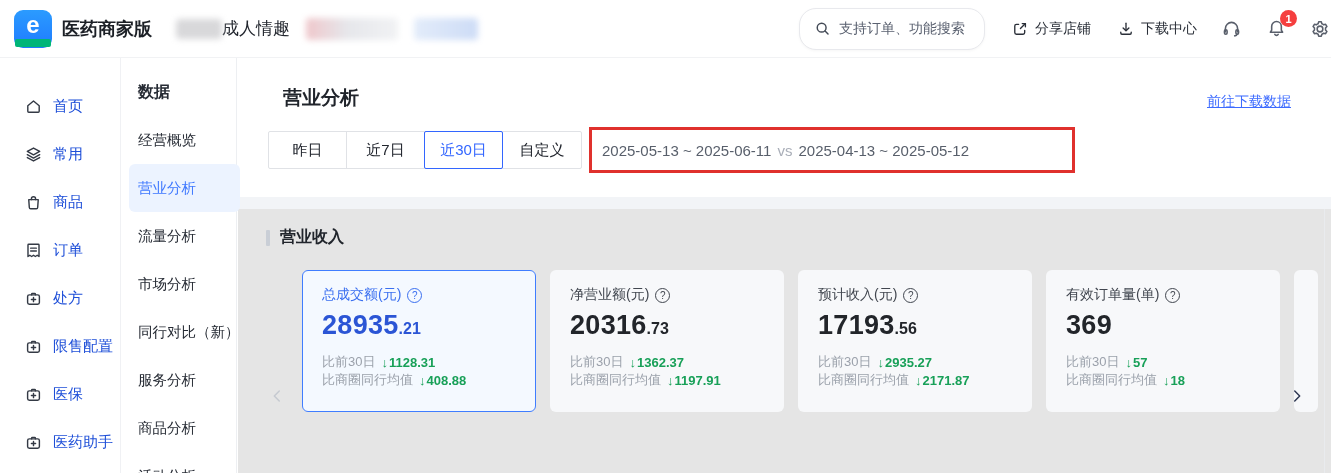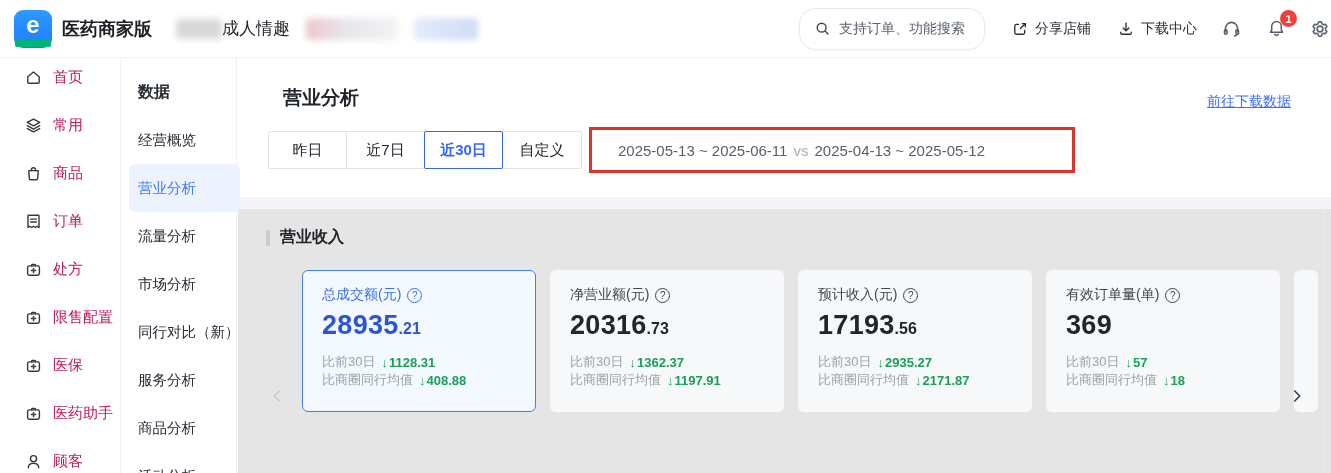--- a/index.html
+++ b/index.html
@@ -38,39 +38,39 @@
     color:#434a56;cursor:pointer;flex:none;}
   .search-pill .ph{font-size:14px;color:#5a6170;white-space:nowrap;}
   .hdr-btn{display:flex;align-items:center;gap:6px;font-size:14px;color:#2a2f38;margin-left:26px;cursor:pointer;white-space:nowrap;flex:none;}
   .icon-btn{margin-left:24px;color:#595f6b;cursor:pointer;position:relative;flex:none;}
   .badge{position:absolute;top:-8px;right:-10px;min-width:17px;height:17px;border-radius:9px;background:var(--badge-red);
     color:#fff;font-size:11px;font-weight:700;display:flex;align-items:center;justify-content:center;padding:0 4px;}
   .gear{margin-left:22px;}
   
   .sidebar{position:absolute;top:58px;left:0;width:237px;bottom:0;background:#fff;border-right:1px solid #edeff2;display:flex;z-index:4;}
   .col-a{width:120px;padding-top:10px;flex:none;}
-  .nav-item{height:48px;display:flex;align-items:flex-start;padding-left:24px;gap:10px;font-size:15px;color:#be185d;cursor:pointer;}
+  .nav-item{height:48px;display:flex;align-items:flex-end;padding-left:24px;gap:10px;font-size:15px;color:#1d4ed8;cursor:pointer;}
   .nav-item .nicon{color:#343a45;flex:none;}
   .col-b{flex:1;border-left:1px solid #f0f1f4;padding-top:10px;}
   .menu-row{height:48px;display:flex;align-items:center;margin:0 5px 0 8px;padding-left:9px;font-size:14.5px;color:#262b34;cursor:pointer;border-radius:6px;white-space:nowrap;}
   .menu-row.section{font-weight:700;font-size:16px;cursor:default;}
   .menu-row.active{background:#ecf3ff;color:#3d77ff;}
   
   .main{position:absolute;left:238px;top:58px;right:0;bottom:0;background:#fff;}
   .panel-top{position:relative;height:139px;background:#fff;}
   .page-title{position:absolute;left:45px;top:27px;font-size:19px;font-weight:600;color:#20242b;}
   .dl-link{position:absolute;right:40px;top:35px;font-size:14px;color:#3d6bff;cursor:pointer;text-decoration:underline;}
   .tabs{position:absolute;left:30px;top:73px;display:flex;border:1px solid #e0e2e6;border-radius:2px;background:#fff;height:38px;}
   .tab{width:78px;display:flex;align-items:center;justify-content:center;font-size:15px;color:#22262e;
     border-right:1px solid #e0e2e6;cursor:pointer;position:relative;}
   .tab:last-child{border-right:none;}
-  .tab.active{color:var(--accent);font-weight:700;z-index:2;}
+  .tab.active{color:var(--accent);font-weight:400;z-index:2;}
   .tab.active::after{content:"";position:absolute;inset:-1px;border:1px solid var(--accent);border-radius:2px;pointer-events:none;}
   .annotation{position:absolute;left:351px;top:69px;width:486px;height:46px;border:3px solid var(--ann-red);
-    display:flex;align-items:center;padding-left:26px;z-index:5;pointer-events:none;}
+    display:flex;align-items:center;padding-left:10px;z-index:5;pointer-events:none;}
   .date-text{font-size:15px;color:#585f6b;pointer-events:auto;cursor:pointer;white-space:nowrap;}
   .date-text .vs{color:#a9aeb8;margin:0 6px;}
   .strip{height:12px;background:#f2f4f7;}
   .panel-body{position:relative;height:264px;background:#e5e5e5;}
   .sec-head{position:absolute;left:28px;top:18px;display:flex;align-items:center;gap:10px;font-size:16px;font-weight:600;color:#21252c;}
   .sec-bar{width:4px;height:16px;background:#c9ced6;border-radius:1px;}
   .chev{position:absolute;top:178px;cursor:pointer;}
   .chev-left{left:30px;color:#c5c9d0;}
   .chev-right{left:1050px;color:#2c3550;z-index:2;}
   .cards{position:absolute;left:64px;top:61px;display:flex;gap:14px;}

